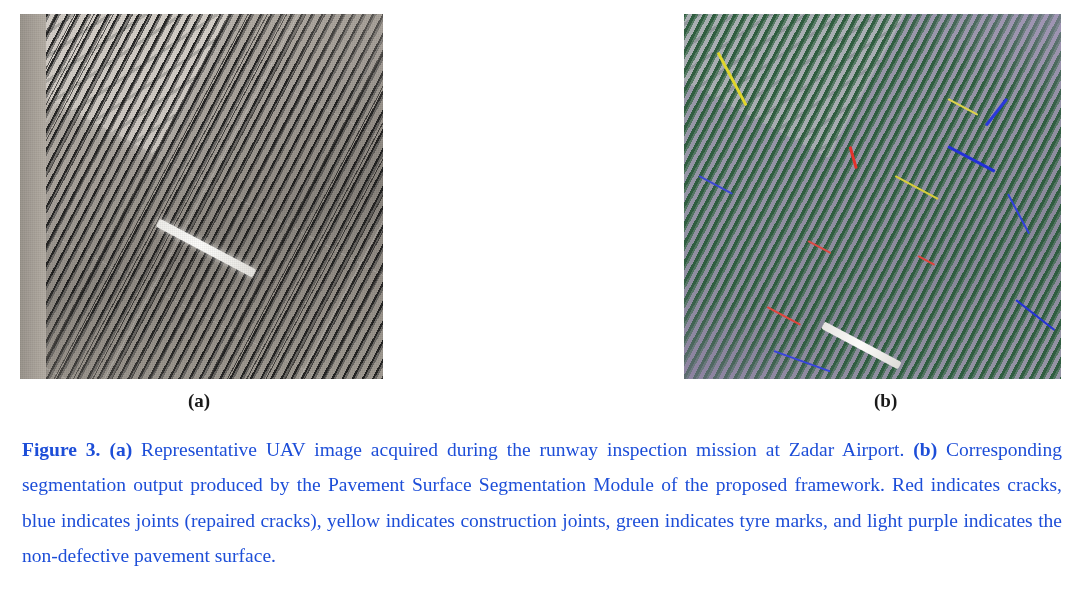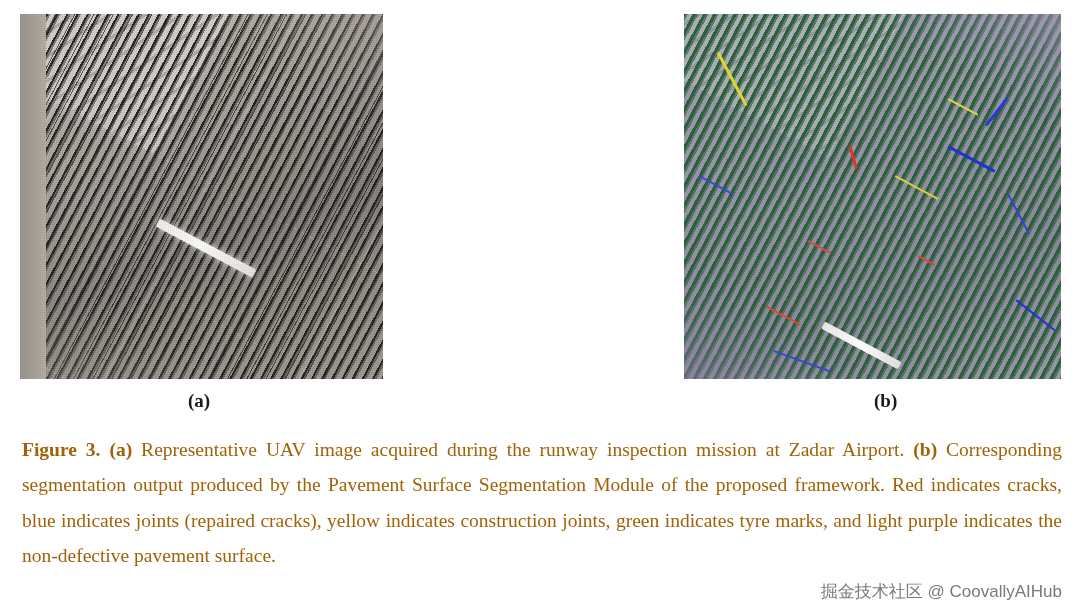--- a/index.html
+++ b/index.html
@@ -203,21 +203,21 @@
   
   .caption {
     position: absolute;
     left: 22px;
     top: 432px;
     width: 1040px;
     font-size: 19.5px;
     line-height: 1.82;
     text-align: justify;
     font-family: "Liberation Serif", serif;
-    color: #a16207;
+    color: #1d4ed8;
   }
   .caption b { font-weight: bold; }
 
   
   .watermark {
     position: absolute;
     right: 18px;
     bottom: 8px;
     font-size: 17px;
     color: #7a7a7a;
@@ -276,15 +276,14 @@
       </div>
     </div>
     <div class="panel-label right">(b)</div>
 
   </div>
 
   <div class="caption">
     <b>Figure 3.</b><span> </span><b>(a)</b><span> Representative UAV image acquired during the runway inspection mission at Zadar Airport. </span><b>(b)</b><span> Corresponding segmentation output produced by the Pavement Surface Segmentation Module of the proposed framework.  Red indicates cracks, blue indicates joints (repaired cracks), yellow indicates construction joints, green indicates tyre marks, and light purple indicates the non-defective pavement surface.</span>
   </div>
 
-  <div class="watermark">掘金技术社区 @ CoovallyAIHub</div>
 
 </div>
 
 </body></html>

